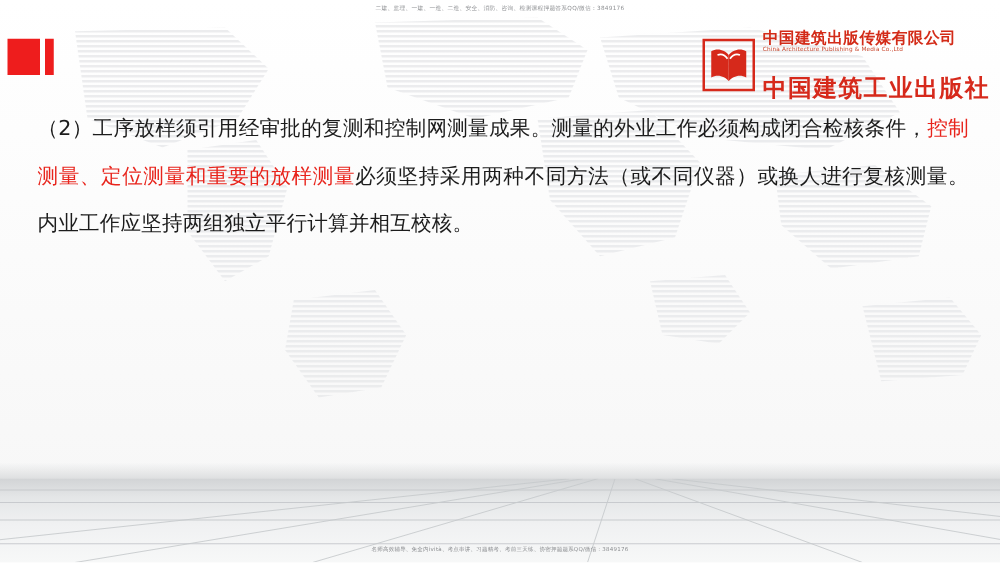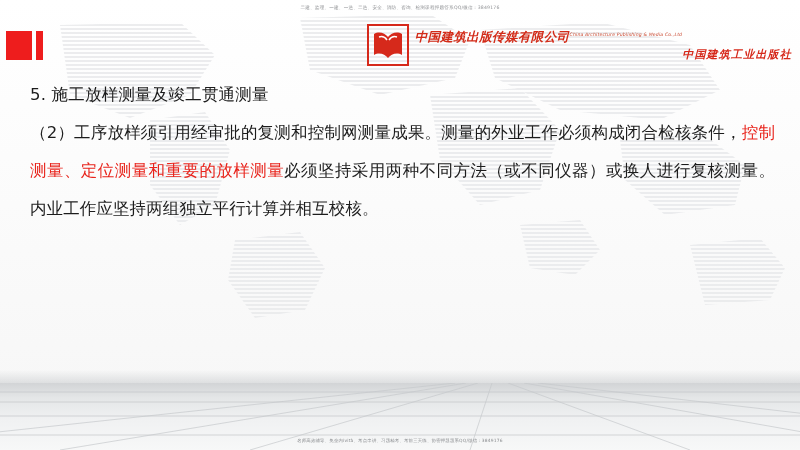--- a/index.html
+++ b/index.html
@@ -97,41 +97,40 @@
     align-items: center;
     gap: 6px;
   }
   .logo-mark {
     width: 42px;
     height: 42px;
     flex: 0 0 42px;
   }
   .logo-text {
     display: flex;
-    flex-direction: row;
+    flex-direction: column;
     justify-content: center;
     line-height: 1;
-    font-style: italic;
   }
   .logo-cn {
     font-size: 12.5px;
     font-weight: bold;
     color: #d32b18;
     letter-spacing: 0.4px;
     white-space: nowrap;
   }
   .logo-en {
     font-size: 4.6px;
     color: #c9472e;
     letter-spacing: 0.15px;
     margin-top: 2.5px;
     white-space: nowrap;
   }
   .logo-cn2 {
-    font-size: 11px;
+    font-size: 19px;
     font-weight: bold;
     color: #d6291b;
     letter-spacing: 1.2px;
     margin-top: 18px;
     white-space: nowrap;
     font-family: "DejaVu Serif", "Liberation Serif", serif;
   }
 
   
   .content {
@@ -215,21 +214,20 @@
       <path d="M30 13 C27 12, 24 13, 22 16" fill="none" stroke="#ffffff" stroke-width="1.4"></path>
     </svg>
     <div class="logo-text">
       <div class="logo-cn">中国建筑出版传媒有限公司</div>
       <div class="logo-en">China Architecture Publishing &amp; Media Co.,Ltd</div>
       <div class="logo-cn2">中国建筑工业出版社</div>
     </div>
   </div>
 
   <div class="content">
-    <div class="heading-1">5. 施工放样测量及竣工贯通测量</div>
     <p class="para">
       <span>（2）工序放样须引用经审批的复测和控制网测量成果。测量的外业工作必须构成闭合检核条件，</span><span class="hl">控制测量、定位测量和重要的放样测量</span><span>必须坚持采用两种不同方法（或不同仪器）或换人进行复核测量。内业工作应坚持两组独立平行计算并相互校核。</span>
     </p>
   </div>
 
   <div class="floor-shadow"></div>
   <div class="floor">
     <svg width="800" height="67" viewBox="0 0 800 67" preserveAspectRatio="none" aria-hidden="true">
 
       <g stroke="#c3c6c9" stroke-width="0.7" fill="none">

